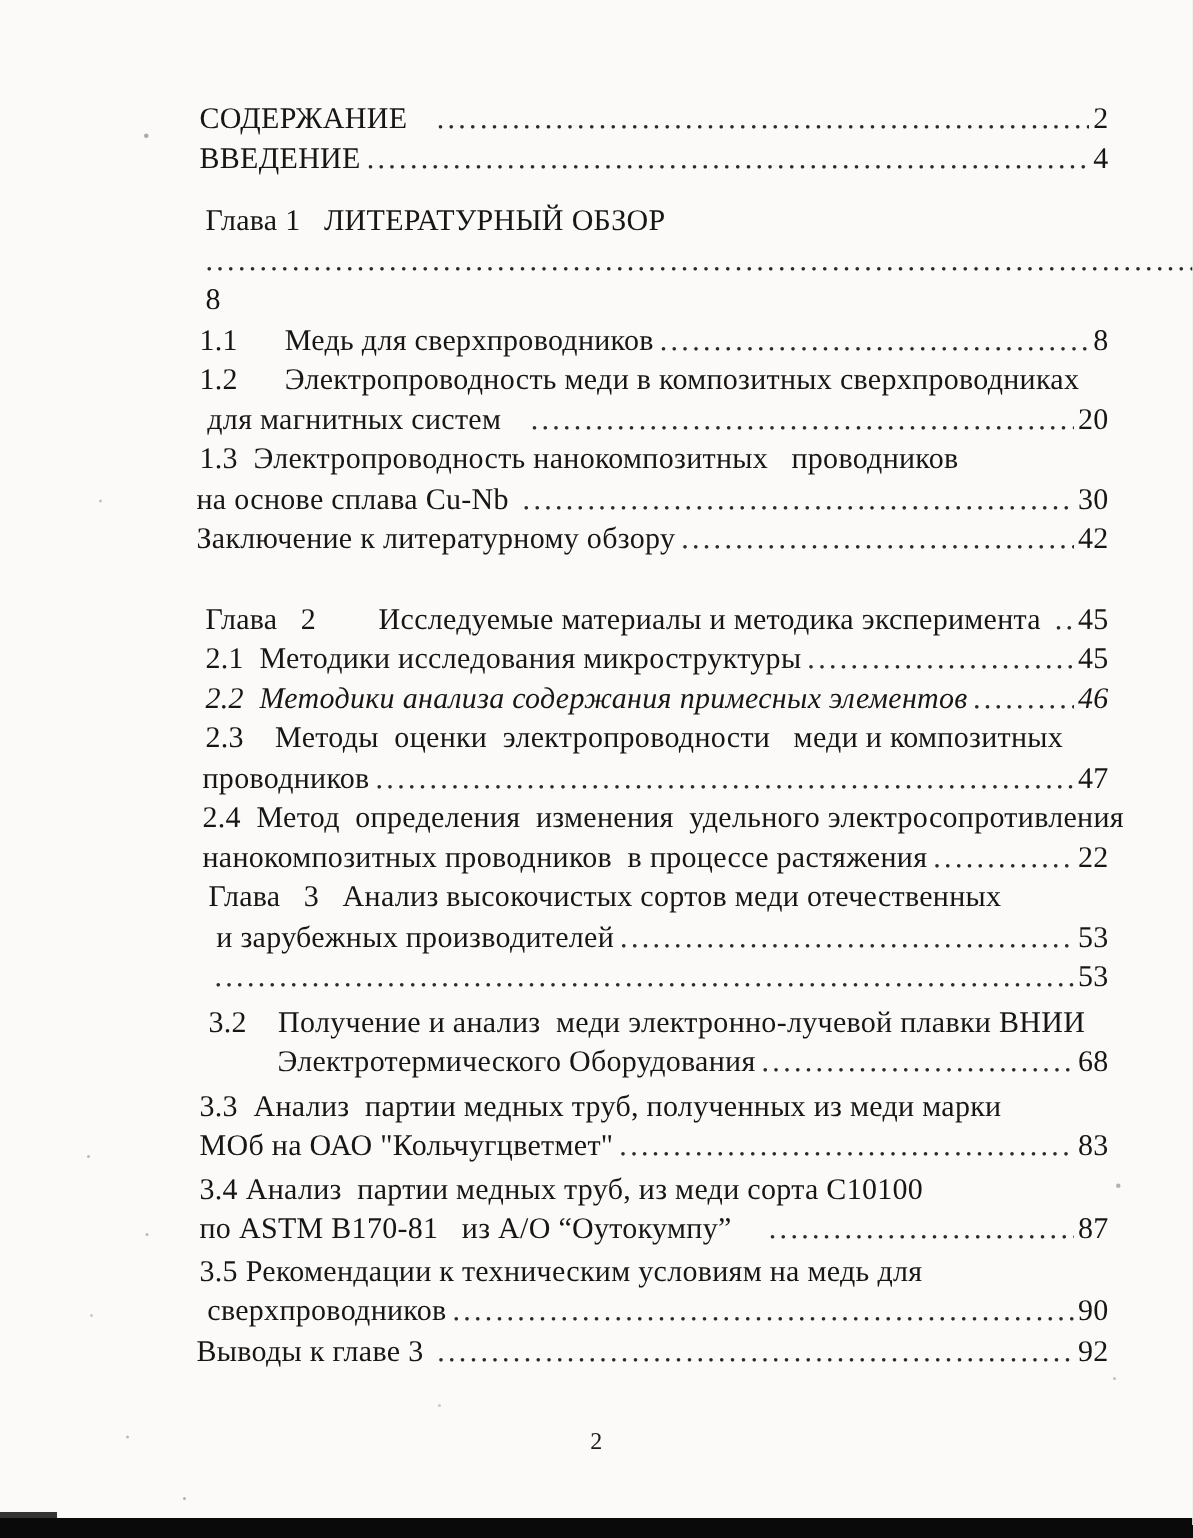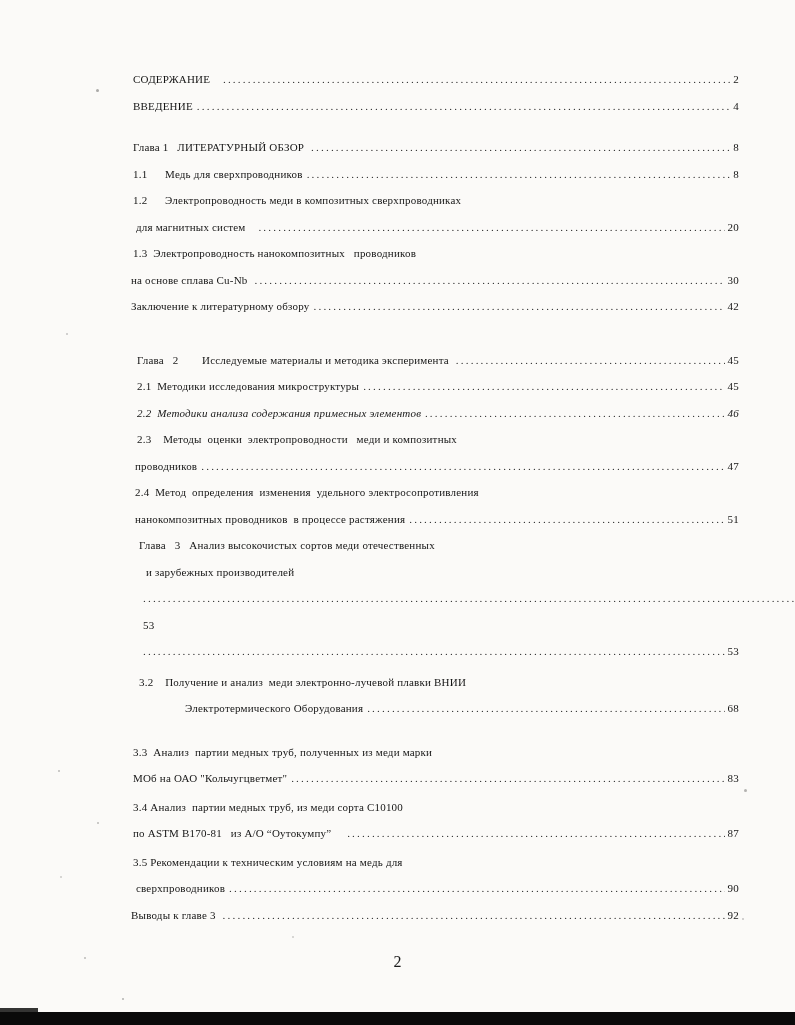--- a/index.html
+++ b/index.html
@@ -20,21 +20,21 @@
   .toc {
     position: absolute;
     top: 66px;
     left: 131px;
     right: 56px;
   }
   .row {
     display: flex;
     align-items: baseline;
     line-height: 26.5px;
-    font-size: 11px;
+    font-size: 20px;
     letter-spacing: 0.2px;
   }
   .label {
     white-space: pre;
     flex: 0 0 auto;
   }
   .dots {
     flex: 1 1 auto;
     overflow: hidden;
     white-space: nowrap;
@@ -101,21 +101,21 @@
       <div class="row" style="padding-left: 2px;">
     <span class="label">СОДЕРЖАНИЕ   </span>
     <span class="dots">............................................................................................................................................................................................................................................................................................................</span>
     <span class="pnum">2</span>
   </div>
       <div class="row" style="padding-left: 2px;">
     <span class="label">ВВЕДЕНИЕ</span>
     <span class="dots">............................................................................................................................................................................................................................................................................................................</span>
     <span class="pnum">4</span>
   </div>
-      <div class="row" style="margin-top: 15px; padding-left: 2px;">
+      <div class="row" style="margin-top: 15px; padding-left: 2px; flex-direction: column;">
     <span class="label">Глава 1   ЛИТЕРАТУРНЫЙ ОБЗОР </span>
     <span class="dots">............................................................................................................................................................................................................................................................................................................</span>
     <span class="pnum">8</span>
   </div>
       <div class="row" style="padding-left: 2px;">
     <span class="label">1.1      Медь для сверхпроводников</span>
     <span class="dots">............................................................................................................................................................................................................................................................................................................</span>
     <span class="pnum">8</span>
   </div>
       <div class="row" style="padding-left: 2px;">
@@ -165,45 +165,45 @@
     <span class="dots">............................................................................................................................................................................................................................................................................................................</span>
     <span class="pnum">47</span>
   </div>
       <div class="row" style="padding-left: 4px;">
     <span class="label">2.4  Метод  определения  изменения  удельного электросопротивления</span>
 
   </div>
       <div class="row" style="padding-left: 4px;">
     <span class="label">нанокомпозитных проводников  в процессе растяжения</span>
     <span class="dots">............................................................................................................................................................................................................................................................................................................</span>
-    <span class="pnum">51</span>
+    <span class="pnum">22</span>
   </div>
       <div class="row" style="padding-left: 8px;">
     <span class="label">Глава   3   Анализ высокочистых сортов меди отечественных</span>
 
   </div>
-      <div class="row" style="padding-left: 8px; flex-direction: column;">
+      <div class="row" style="padding-left: 8px;">
     <span class="label"> и зарубежных производителей</span>
     <span class="dots">............................................................................................................................................................................................................................................................................................................</span>
     <span class="pnum">53</span>
   </div>
       <div class="row" style="padding-left: 8px;">
     <span class="dots">............................................................................................................................................................................................................................................................................................................</span>
     <span class="pnum">53</span>
   </div>
       <div class="row" style="margin-top: 4px; padding-left: 8px;">
     <span class="label">3.2    Получение и анализ  меди электронно-лучевой плавки ВНИИ</span>
 
   </div>
       <div class="row" style="padding-left: 54px;">
     <span class="label">Электротермического Оборудования</span>
     <span class="dots">............................................................................................................................................................................................................................................................................................................</span>
     <span class="pnum">68</span>
   </div>
-      <div class="row" style="margin-top: 17px; padding-left: 2px;">
+      <div class="row" style="margin-top: 3px; padding-left: 2px;">
     <span class="label">3.3  Анализ  партии медных труб, полученных из меди марки</span>
 
   </div>
       <div class="row" style="padding-left: 2px;">
     <span class="label">МОб на ОАО "Кольчугцветмет"</span>
     <span class="dots">............................................................................................................................................................................................................................................................................................................</span>
     <span class="pnum">83</span>
   </div>
       <div class="row" style="margin-top: 2px; padding-left: 2px;">
     <span class="label">3.4 Анализ  партии медных труб, из меди сорта С10100</span>

